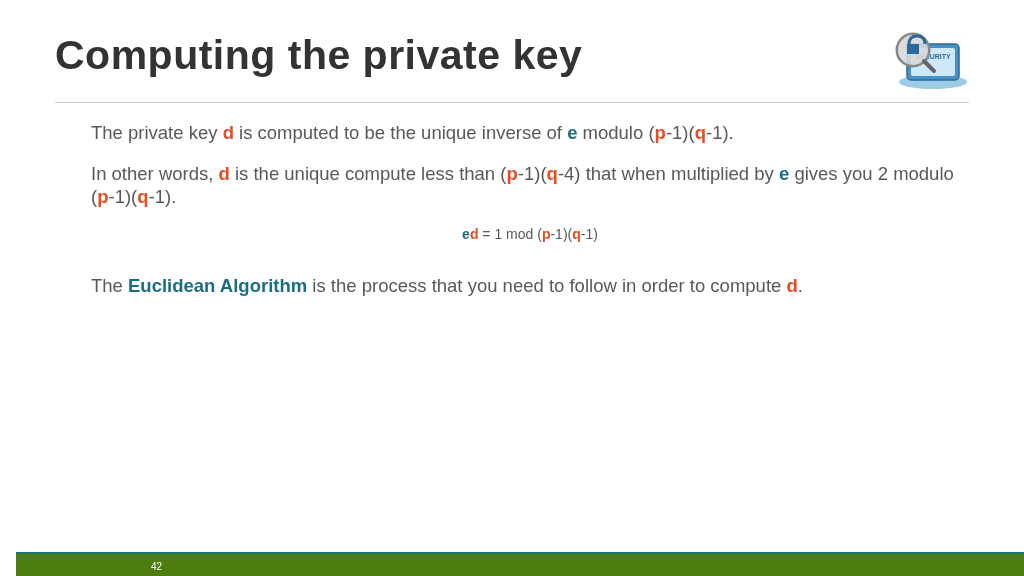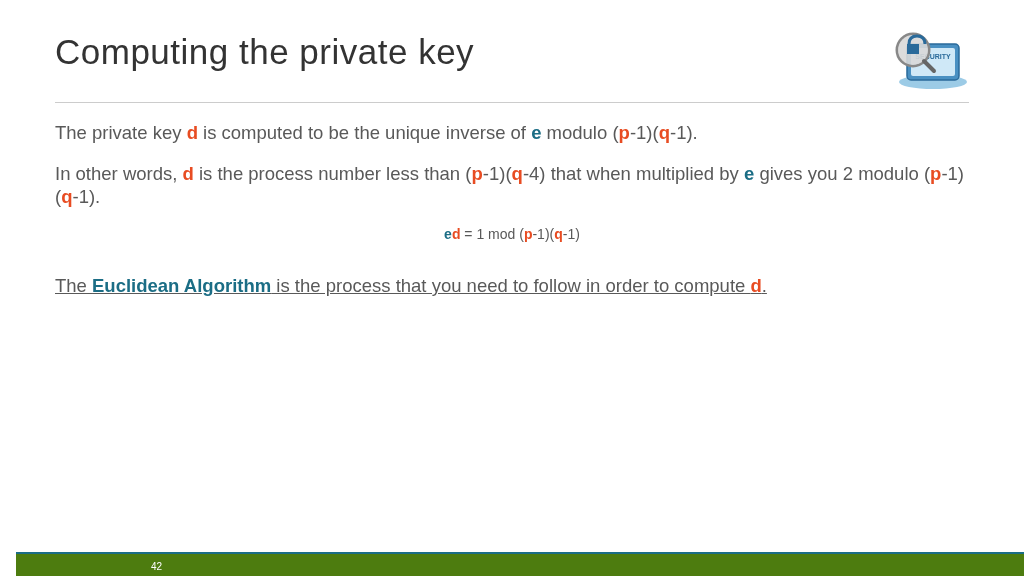--- a/index.html
+++ b/index.html
@@ -16,48 +16,48 @@
       height: 100%;
       padding: 32px 55px 0 55px;
       position: relative;
     }
     .title-row {
       display: flex;
       justify-content: space-between;
       align-items: flex-start;
     }
     .title {
-      font-size: 35px;
-      font-weight: 400;
+      font-size: 41px;
+      font-weight: 700;
       color: #333;
       font-family: "Segoe UI Light", "Segoe UI", Arial, sans-serif;
       letter-spacing: 0.5px;
     }
     .hr {
       border: none;
       border-top: 1px solid #ccc;
       margin-top: 8px;
       margin-bottom: 18px;
     }
     .body p {
       font-size: 18.5px;
       color: #595959;
       line-height: 1.25;
       margin-bottom: 18px;
+      margin-left: 36px;
     }
     .body .eq {
       text-align: center;
       font-size: 14px;
       color: #595959;
       margin-bottom: 30px;
       margin-top: 4px;
     }
     .body .last {
       margin-top: 10px;
-      text-decoration: underline;
     }
     .orange { color: #e84c22; font-weight: bold; }
     .teal { color: #1b6d85; font-weight: bold; }
     .icon-wrap {
       width: 100px;
       height: 70px;
       margin-top: -8px;
       margin-right: -10px;
     }
     .footer {
@@ -99,21 +99,21 @@
   </div>
 
   <hr class="hr">
 
   <div class="body">
     <p>
       <span>The private key </span><span class="orange">d</span><span> is computed to be the unique inverse of </span><span class="teal">e</span><span> modulo (</span><span class="orange">p</span><span>-1)(</span><span class="orange">q</span><span>-1).</span>
     </p>
 
     <p>
-      <span>In other words, </span><span class="orange">d</span><span> is the process number less than (</span><span class="orange">p</span><span>-1)(</span><span class="orange">q</span><span>-4) that when multiplied by </span><span class="teal">e</span><span> gives you 2 modulo (</span><span class="orange">p</span><span>-1)(</span><span class="orange">q</span><span>-1).</span>
+      <span>In other words, </span><span class="orange">d</span><span> is the unique compute less than (</span><span class="orange">p</span><span>-1)(</span><span class="orange">q</span><span>-4) that when multiplied by </span><span class="teal">e</span><span> gives you 2 modulo (</span><span class="orange">p</span><span>-1)(</span><span class="orange">q</span><span>-1).</span>
     </p>
 
 
     <p class="eq">
       <span class="teal">e</span><span class="orange">d</span><span> = 1 mod (</span><span class="orange">p</span><span>-1)(</span><span class="orange">q</span><span>-1)</span>
     </p>
 
     <p class="last">
       <span>The </span><span class="teal">Euclidean Algorithm</span><span> is the process that you need to follow in order to compute </span><span class="orange">d</span><span>.</span>
     </p>

